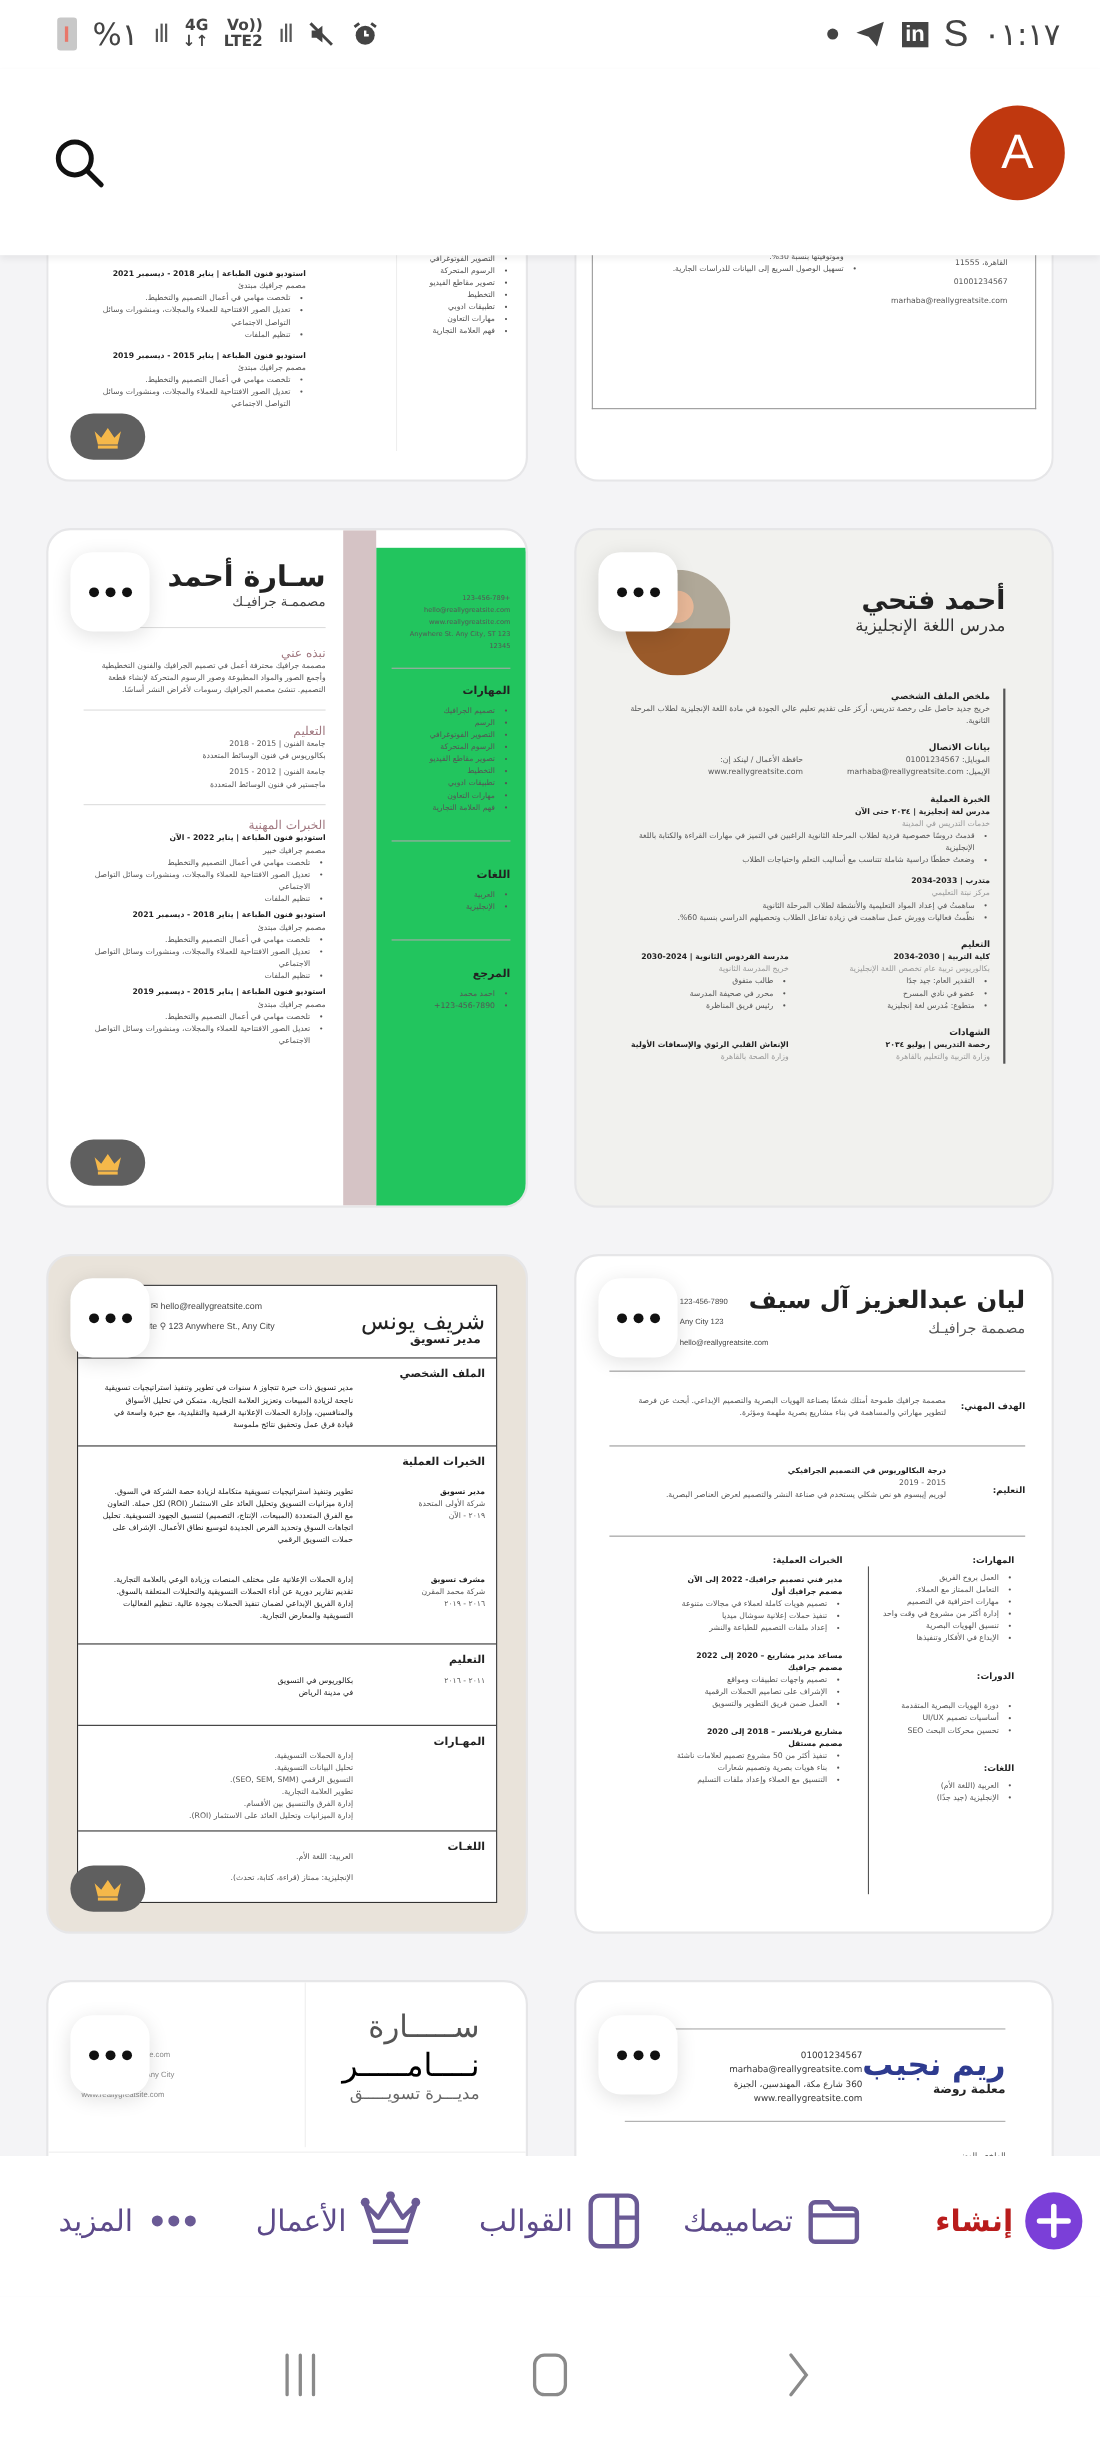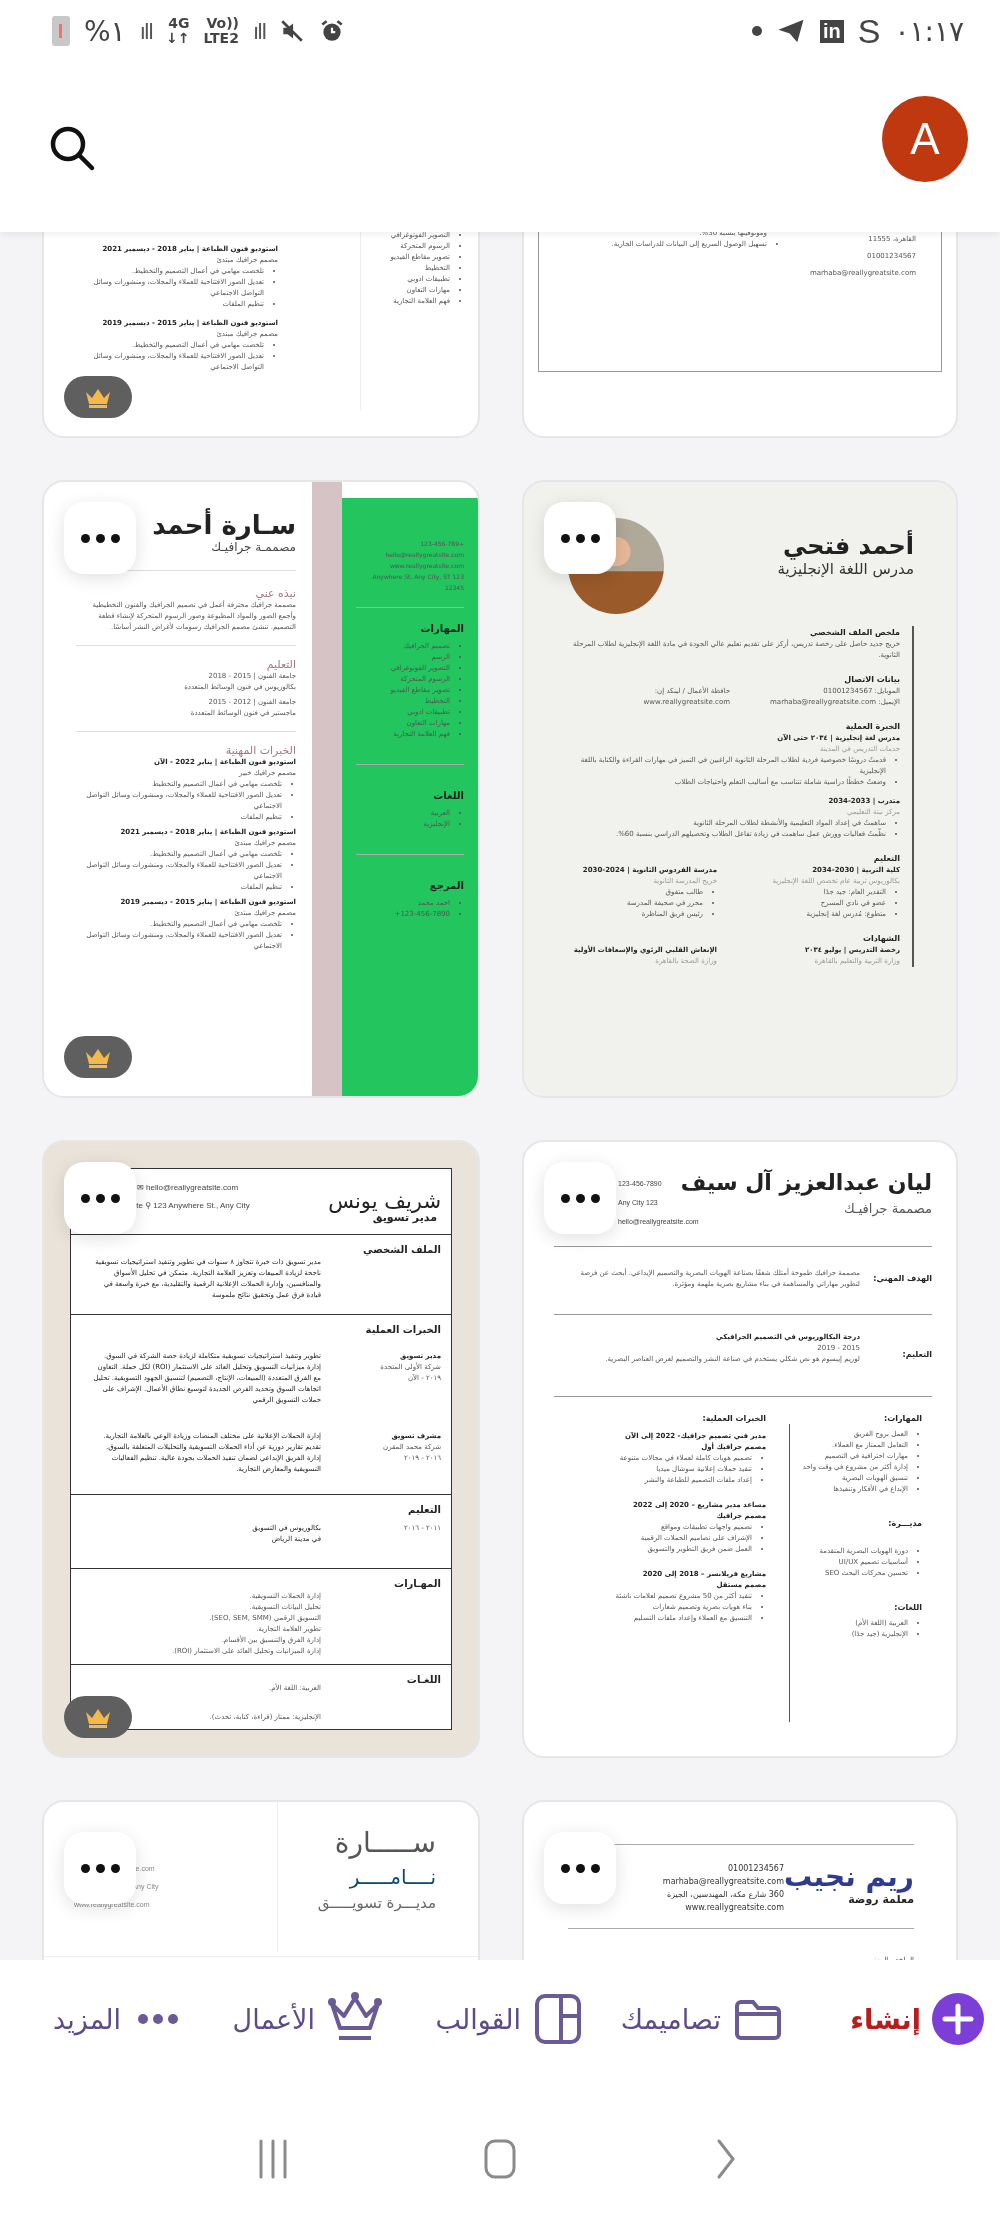--- a/index.html
+++ b/index.html
@@ -320,21 +320,21 @@
             <div class="tiny">التسويق الرقمي (SEO, SEM, SMM).</div>
             <div class="tiny">تطوير العلامة التجارية.</div>
             <div class="tiny">إدارة الفرق والتنسيق بين الأقسام.</div>
             <div class="tiny">إدارة الميزانيات وتحليل العائد على الاستثمار (ROI).</div>
         </div>
       </div>
       <div style="position:relative;padding:8px 10px">
         <div class="sm h" style="font-size:10px">اللغـات</div>
         <div style="position:absolute;right:130px;top:18px">
             <div class="tiny">العربية: اللغة الأم.</div>
-            <div class="tiny" style="margin-top:18px">الإنجليزية: ممتاز (قراءة، كتابة، تحدث).</div>
+            <div class="tiny" style="margin-top:8px">الإنجليزية: ممتاز (قراءة، كتابة، تحدث).</div>
           </div>
       </div>
     </div>
     <div class="more">
         <i></i>
         <i></i>
         <i></i>
       </div>
     <div class="crown">
       <svg width="28" height="22" viewBox="0 0 28 22">
@@ -368,21 +368,21 @@
     <div style="position:absolute;right:34px;top:270px;width:120px">
       <div class="sm h">المهارات:</div>
       <ul class="b" style="margin-top:4px">
           <li>العمل بروح الفريق</li>
           <li>التعامل الممتاز مع العملاء.</li>
           <li>مهارات احترافية في التصميم</li>
           <li>إدارة أكثر من مشروع في وقت واحد</li>
           <li>تنسيق الهويات البصرية</li>
           <li>الإبداع في الأفكار وتنفيذها</li>
         </ul>
-      <div class="sm h" style="margin-top:22px">مديـــرة:</div>
+      <div class="sm h" style="margin-top:22px">الدورات:</div>
       <ul class="b" style="margin-top:16px">
           <li>دورة الهويات البصرية المتقدمة</li>
           <li>أساسيات تصميم UI/UX</li>
           <li>تحسين محركات البحث SEO</li>
         </ul>
       <div class="sm h" style="margin-top:22px">اللغات:</div>
       <ul class="b" style="margin-top:4px">
           <li>العربية (اللغة الأم)</li>
           <li>الإنجليزية (جيد جدًا)</li>
         </ul>
@@ -416,21 +416,21 @@
         <i></i>
         <i></i>
         <i></i>
       </div>
   </div>
 
   <div class="card" style="left:42px;top:1800px;width:438px;height:200px">
     <div style="position:absolute;right:200px;top:0;height:150px;border-left:1px solid #eee"></div>
     <div style="position:absolute;right:42px;top:24px;text-align:right">
       <div style="font-size:28px;color:#555;line-height:34px">ســـــارة</div>
-      <div style="font-size:20px;color:#0c4a6e;line-height:34px">نــــامـــــر</div>
+      <div style="font-size:29px;color:#000000;line-height:34px">نــــامـــــر</div>
       <div style="font-size:15px;color:#666">مديـــرة تسويـــــق</div>
     </div>
     <div style="position:absolute;left:30px;top:40px;direction:ltr;font-size:7px;line-height:18px;color:#888;font-family:'Liberation Sans',sans-serif">
       <div>123-456-7890</div>
         <div>hello@reallygreatsite.com</div>
         <div>123 Anywhere St., Any City</div>
         <div>www.reallygreatsite.com</div>
     </div>
     <div style="position:absolute;left:0;right:0;top:154px;border-top:1px solid #eee"></div>
     <div style="position:absolute;right:42px;top:158px;font-size:11px;font-weight:bold;color:#444">الملف الشخصي</div>

